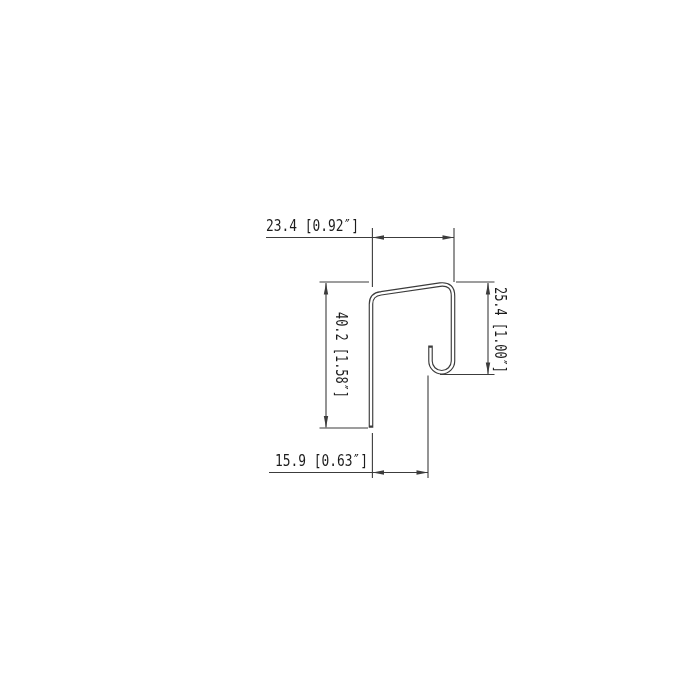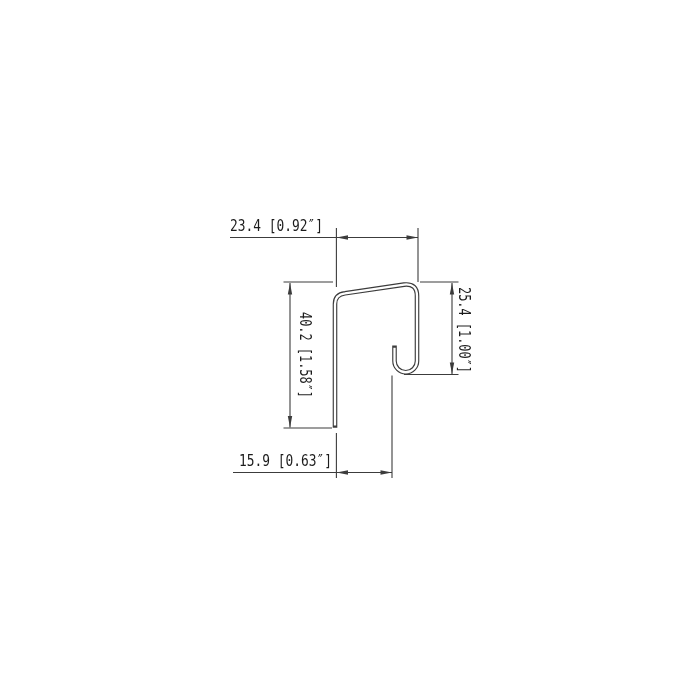--- a/index.html
+++ b/index.html
@@ -6,20 +6,21 @@
     margin: 0;
     padding: 0;
     background: #ffffff;
   }
   .canvas {
     position: relative;
     width: 588px;
     height: 700px;
     background: #ffffff;
     overflow: hidden;
+    margin-left: 36px;
   }
   svg { display: block; }
   .thin {
     stroke: #3c3c3c;
     stroke-width: 1.1;
     fill: none;
   }
   .arrow {
     fill: #3c3c3c;
     stroke: none;

